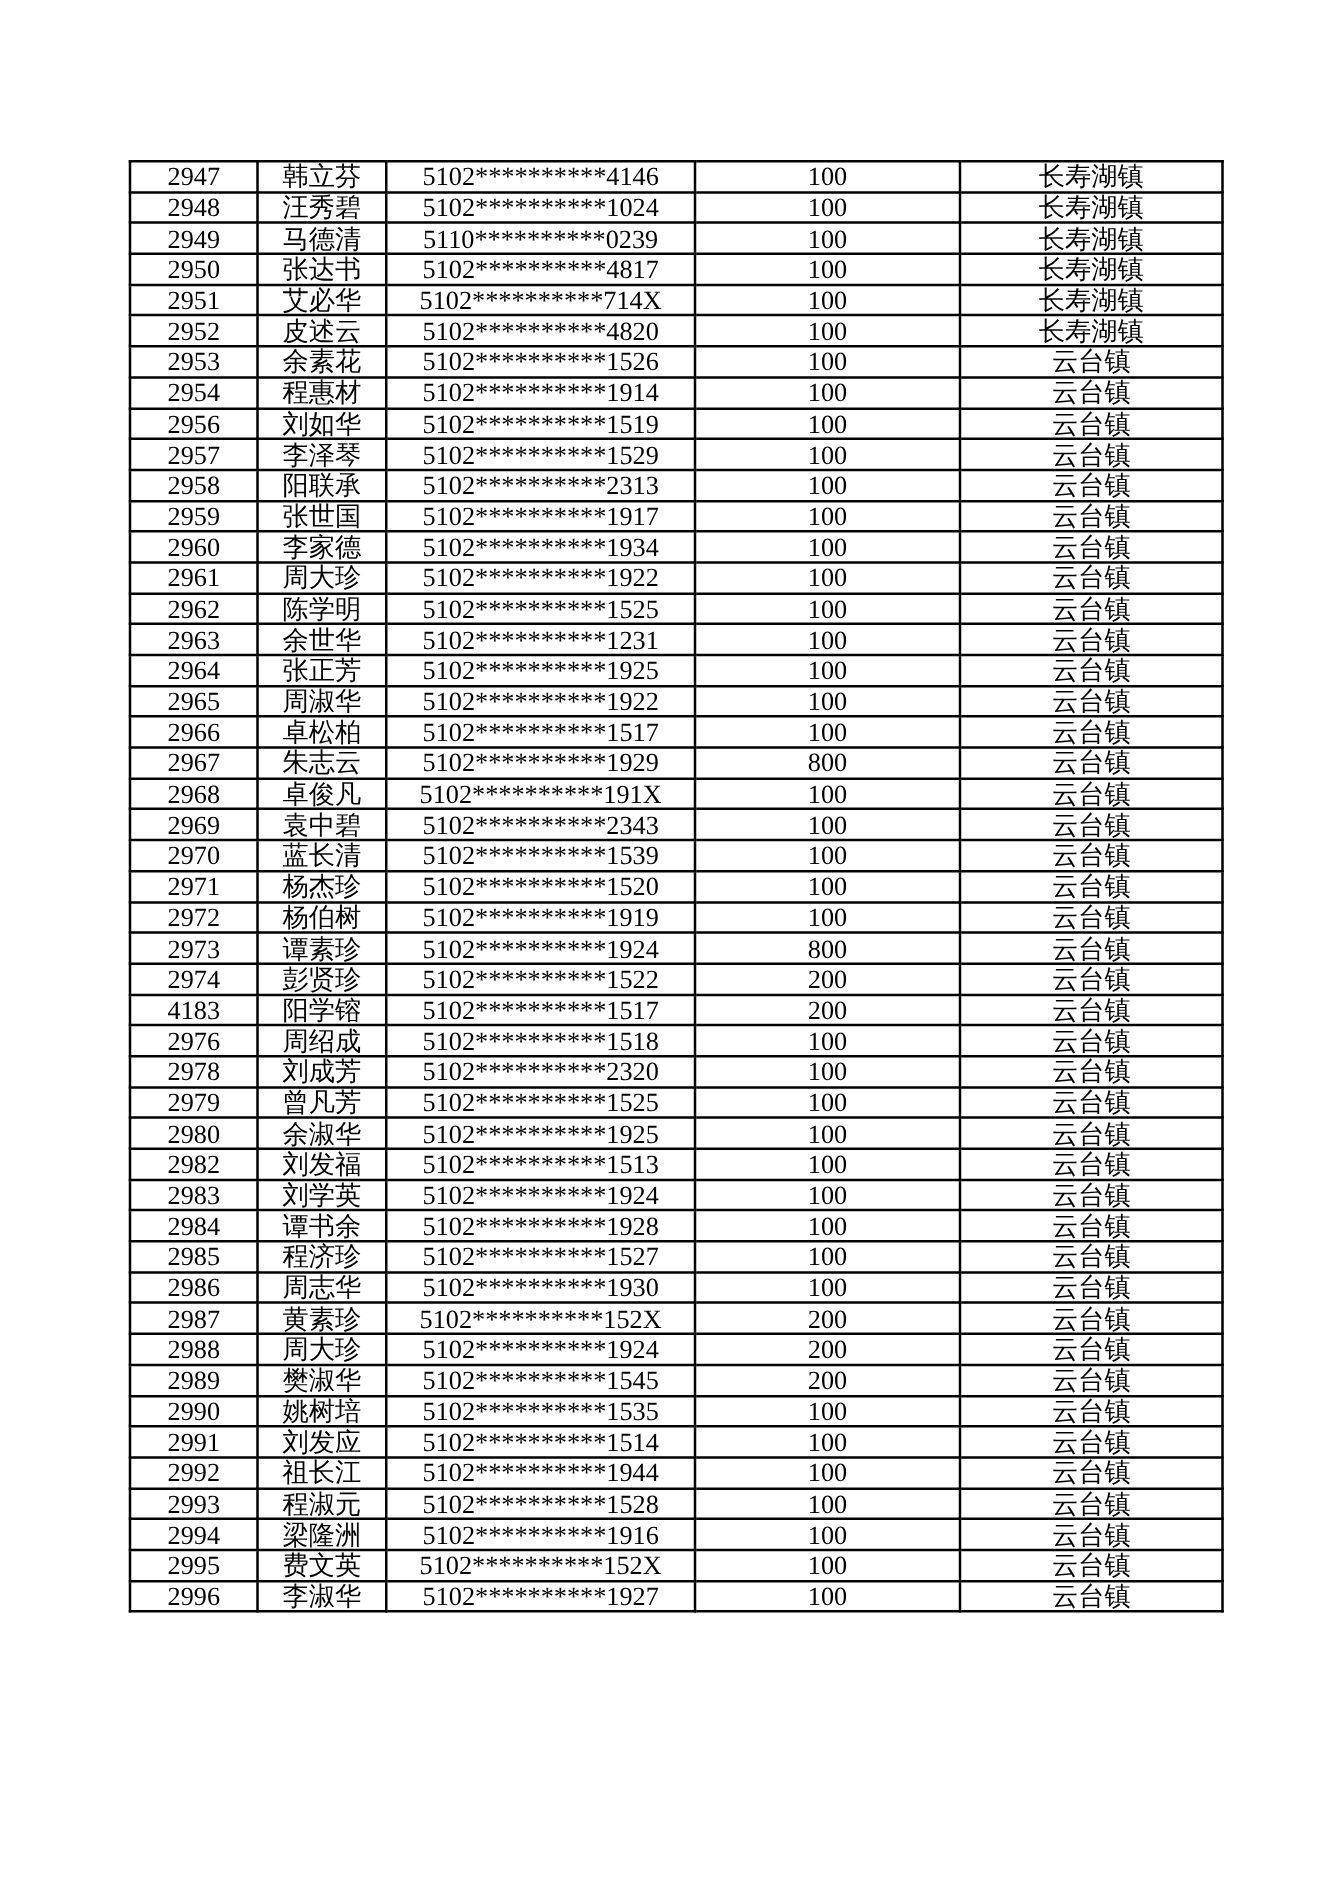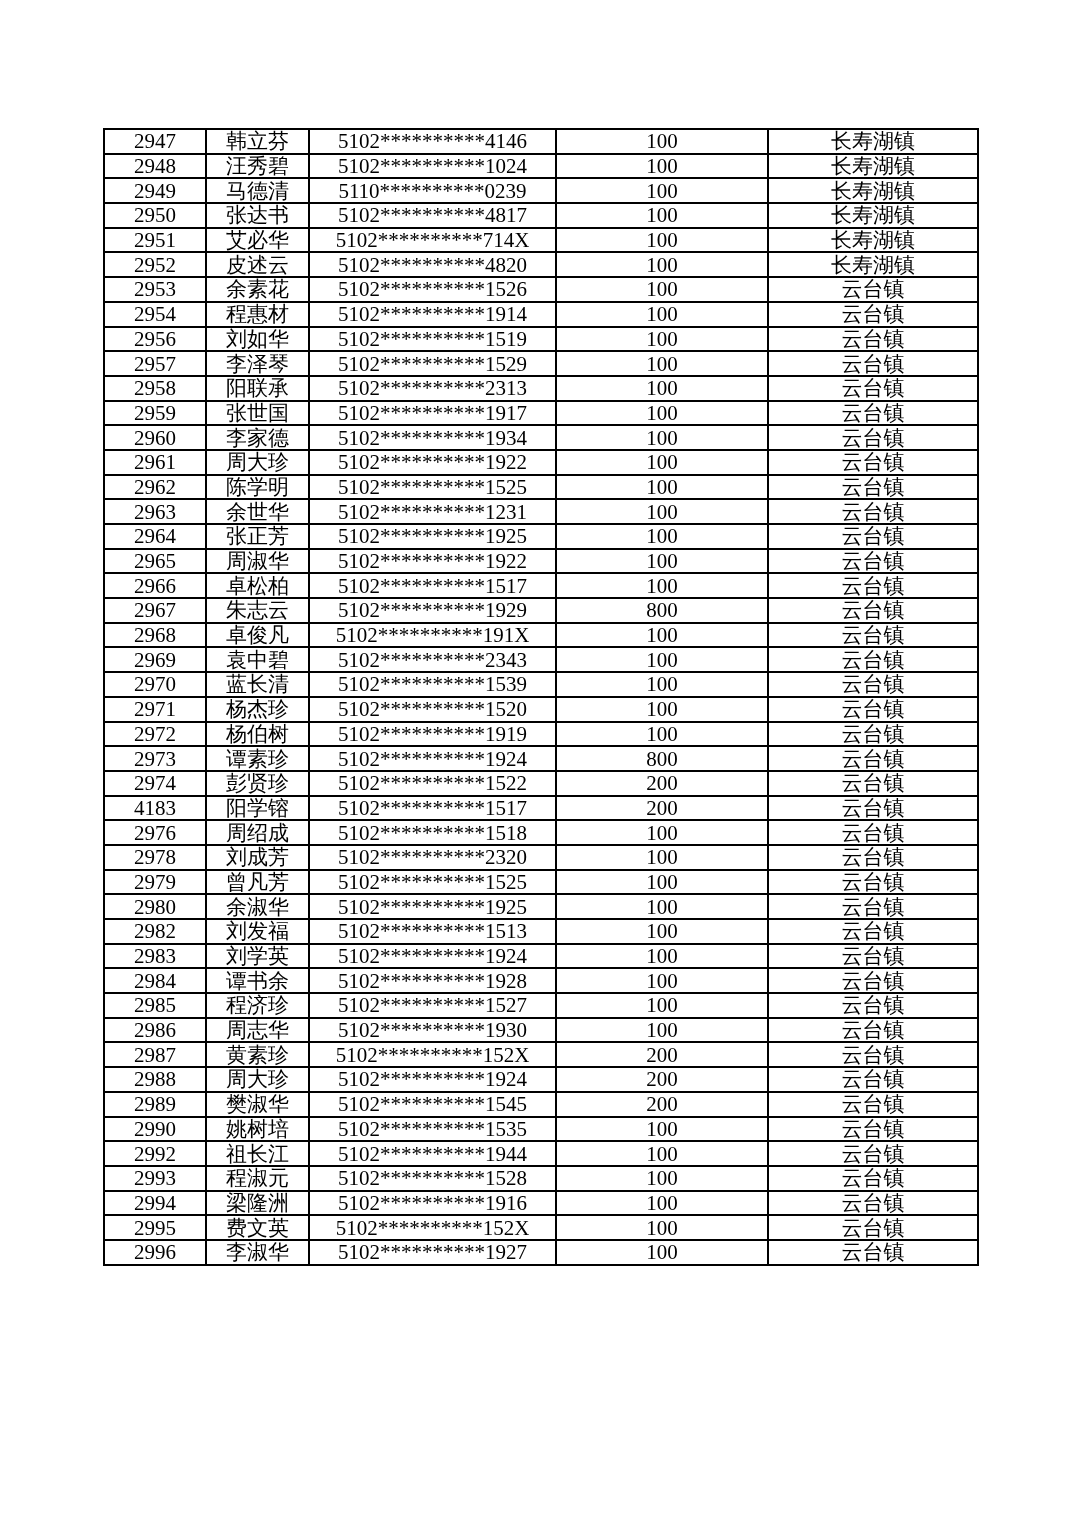--- a/index.html
+++ b/index.html
@@ -341,20 +341,27 @@
           <td>云台镇</td>
         </tr>
         <tr>
           <td>2990</td>
           <td>姚树培</td>
           <td>5102**********1535</td>
           <td>100</td>
           <td>云台镇</td>
         </tr>
         <tr>
+          <td>2991</td>
+          <td>刘发应</td>
+          <td>5102**********1514</td>
+          <td>100</td>
+          <td>云台镇</td>
+        </tr>
+        <tr>
           <td>2992</td>
           <td>祖长江</td>
           <td>5102**********1944</td>
           <td>100</td>
           <td>云台镇</td>
         </tr>
         <tr>
           <td>2993</td>
           <td>程淑元</td>
           <td>5102**********1528</td>

